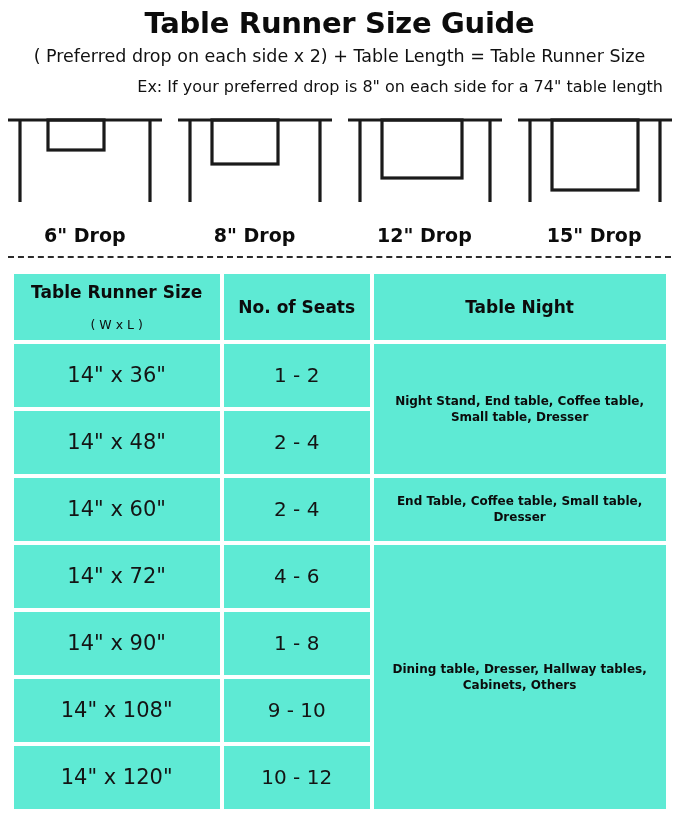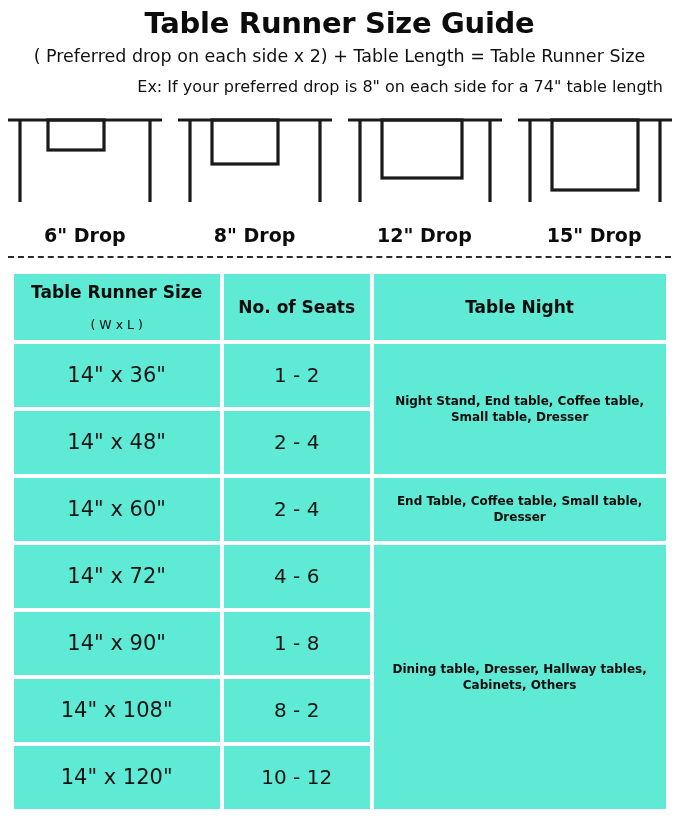--- a/index.html
+++ b/index.html
@@ -214,21 +214,21 @@
         <td class="cell-size">14" x 72"</td>
         <td class="cell-seats">4 - 6</td>
         <td class="cell-types" rowspan="4">Dining table, Dresser, Hallway tables, Cabinets, Others</td>
       </tr>
       <tr>
         <td class="cell-size">14" x 90"</td>
         <td class="cell-seats">1 - 8</td>
       </tr>
       <tr>
         <td class="cell-size">14" x 108"</td>
-        <td class="cell-seats">8 - 2</td>
+        <td class="cell-seats">9 - 10</td>
       </tr>
       <tr>
         <td class="cell-size">14" x 120"</td>
         <td class="cell-seats">10 - 12</td>
       </tr>
     </tbody>
   </table>
 
 </div>
 

